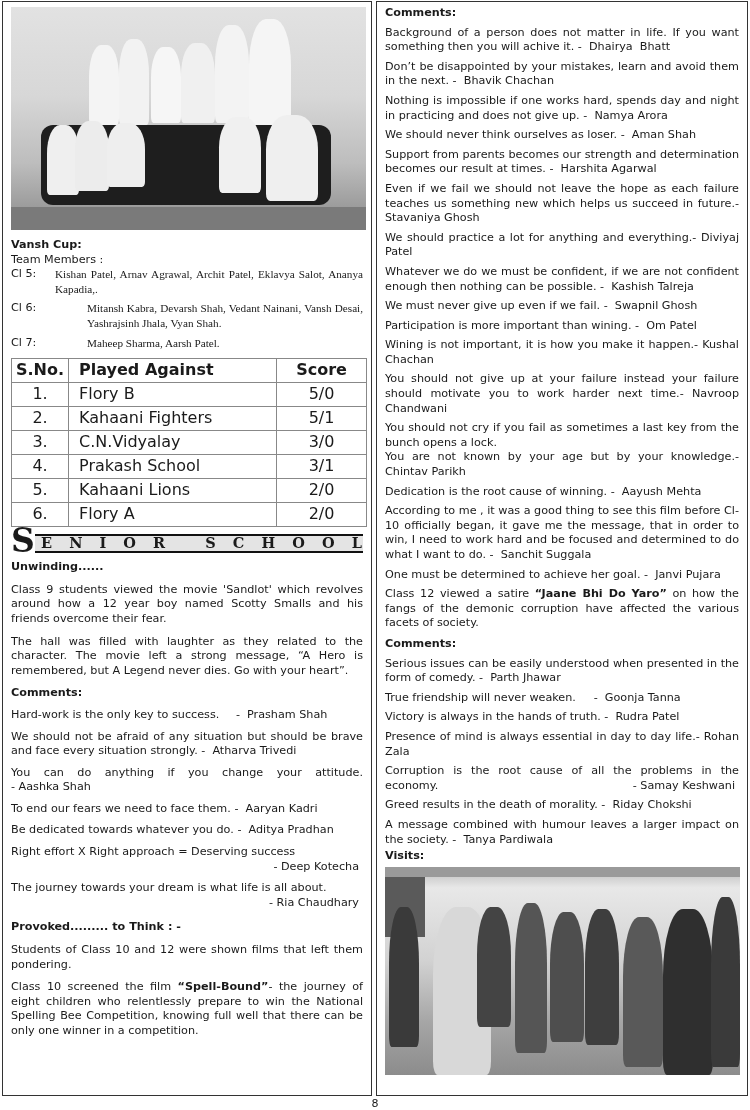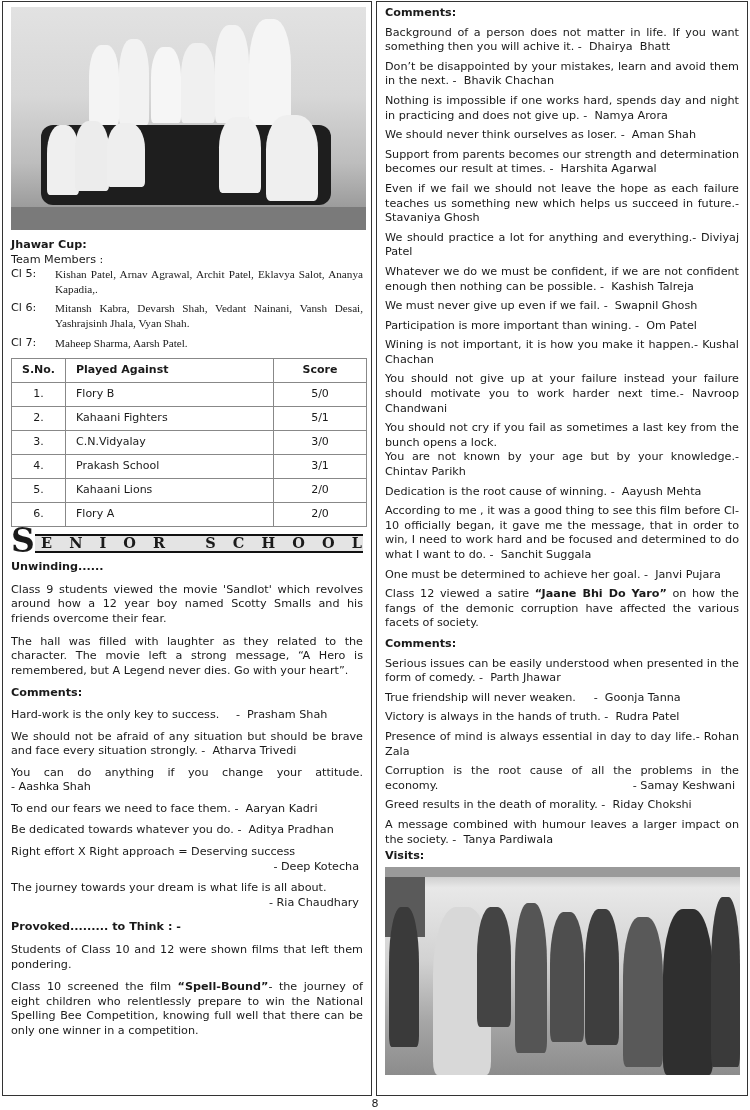--- a/index.html
+++ b/index.html
@@ -14,22 +14,22 @@
   .photo-visit { width: 355px; height: 208px; margin-top: 3px;
     background: linear-gradient(180deg, #b8b8b8 0%, #e8e8e8 10%, #d2d2d2 45%, #a5a5a5 75%, #8c8c8c 100%); }
   .figure { position: absolute; border-radius: 40% 40% 8% 8%; }
   p { text-align: justify; }
   .h-bold { font-weight: bold; }
   .sec-title { font-weight: bold; margin-top: 8px; }
   .members-label { margin-top: 0; }
   .member-row { display: flex; }
   .member-row .cl { width: 44px; flex: none; }
   .member-row .names { flex: 1; text-align: justify; font-family: Liberation Serif, serif; }
-  .mt4 { margin-top: 5px; }
-  table.scores { width: 356px; border-collapse: collapse; margin-top: 8px; font-size: 11px; }
+  .mt4 { margin-top: 5px; gap: 32px; }
+  table.scores { width: 356px; border-collapse: collapse; margin-top: 8px; font-size: 16px; }
   table.scores th, table.scores td { border: 1px solid #888; height: 24px; padding: 0 4px; }
   table.scores th { font-weight: bold; }
   table.scores td.c, table.scores th.c { text-align: center; }
   table.scores th.l, table.scores td.l { text-align: left; padding-left: 10px; }
   .banner { display: flex; align-items: flex-end; margin-top: 1px; height: 26px; }
   .banner .big-s { font-family: "DejaVu Serif", serif; font-weight: bold; font-size: 33px; line-height: 26px; width: 24px; }
   .banner .rest { flex: 1; height: 19px; border-top: 2px solid #111; border-bottom: 2px solid #111; background: #e4e4e4;
      font-family: "DejaVu Serif", serif; font-weight: bold; font-size: 14.5px; display: flex; justify-content: space-between; align-items: center; padding: 0 1px 0 6px; margin-bottom: 1px; }
   .q { margin-top: 7px; text-align: justify; }
   .q .author-right { display: block; text-align: right; padding-right: 4px; }
@@ -50,21 +50,21 @@
     <div class="figure" style="left:238px;top:12px;width:42px;height:115px;background:#f5f5f5;"></div>
     <div style="position:absolute;left:30px;top:118px;width:290px;height:80px;background:#1e1e1e;border-radius:12px;"></div>
     <div class="figure" style="left:36px;top:118px;width:32px;height:70px;background:#efefef;"></div>
     <div class="figure" style="left:64px;top:114px;width:34px;height:70px;background:#ececec;"></div>
     <div class="figure" style="left:96px;top:116px;width:38px;height:64px;background:#eeeeee;"></div>
     <div class="figure" style="left:208px;top:110px;width:42px;height:76px;background:#f0f0f0;"></div>
     <div class="figure" style="left:255px;top:108px;width:52px;height:86px;background:#efefef;"></div>
     <div style="position:absolute;left:0;top:200px;width:355px;height:23px;background:#7a7a7a;"></div>
   </div>
 
-  <div class="sec-title">Jhawar Cup:</div>
+  <div class="sec-title">Vansh Cup:</div>
   <div class="members-label">Team Members :</div>
   <div>
     <div class="member-row">
       <span class="cl">Cl 5:</span>
       <span class="names">Kishan Patel, Arnav Agrawal, Archit Patel, Eklavya Salot, Ananya Kapadia,.</span>
     </div>
     <div class="member-row mt4">
       <span class="cl">Cl 6:</span>
       <span class="names">Mitansh Kabra, Devarsh Shah, Vedant Nainani, Vansh Desai, Yashrajsinh Jhala, Vyan Shah.</span>
     </div>

